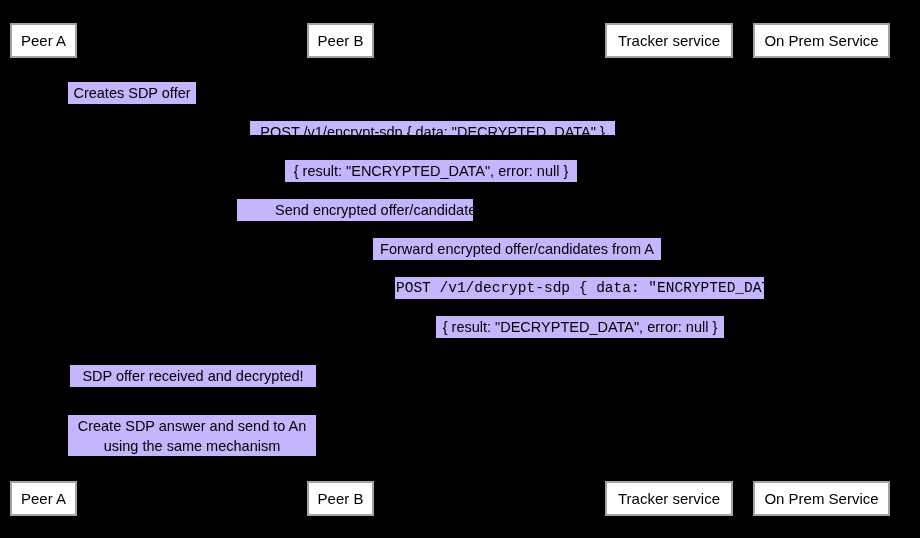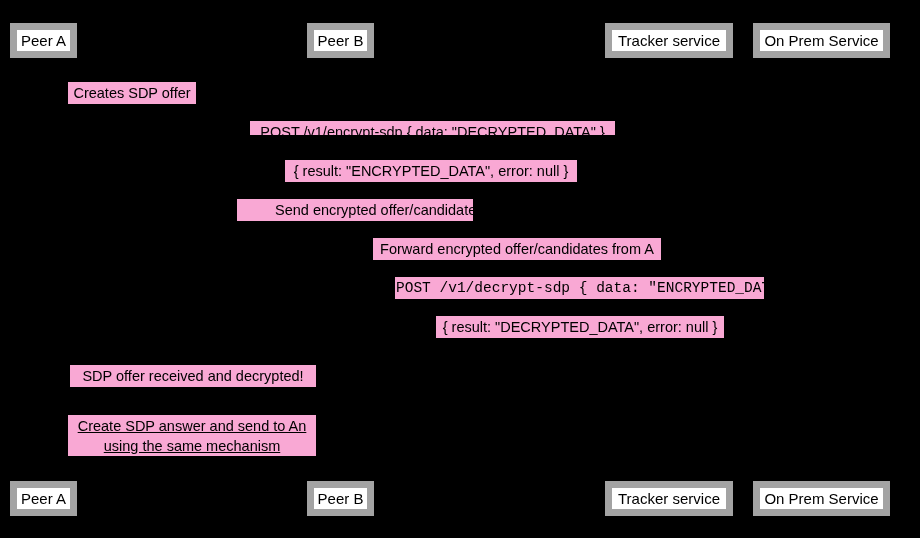--- a/index.html
+++ b/index.html
@@ -13,55 +13,54 @@
     height: 538px;
     background: #000000;
     overflow: hidden;
     font-family: "Liberation Sans", sans-serif;
   }
   
   .participant {
     position: absolute;
     background: #ffffff;
     color: #000000;
-    border: 7px solid #a3a3a3;
+    border: 2px solid #a3a3a3;
     box-sizing: border-box;
     font-size: 15px;
     line-height: 1;
     display: flex;
     align-items: center;
     justify-content: center;
     white-space: nowrap;
     height: 35px;
   }
   
   .lifeline {
     position: absolute;
     width: 1px;
     background: #000000;
     top: 58px;
     bottom: 58px;
   }
   
   .msg-label {
     position: absolute;
-    background: #f9a8d4;
+    background: #c4b5fd;
     color: #000000;
     font-size: 14.5px;
     line-height: 20px;
     white-space: pre;
     text-align: center;
     padding: 1px 1px;
     box-sizing: border-box;
   }
   .msg-label.two-line {
     line-height: 20px;
     padding-top: 1px;
     padding-bottom: 11px;
-    text-decoration: underline;
   }
   
   .msg-arrow {
     position: absolute;
     height: 1px;
     background: #000000;
   }
 </style>
 </head>
 <body>

